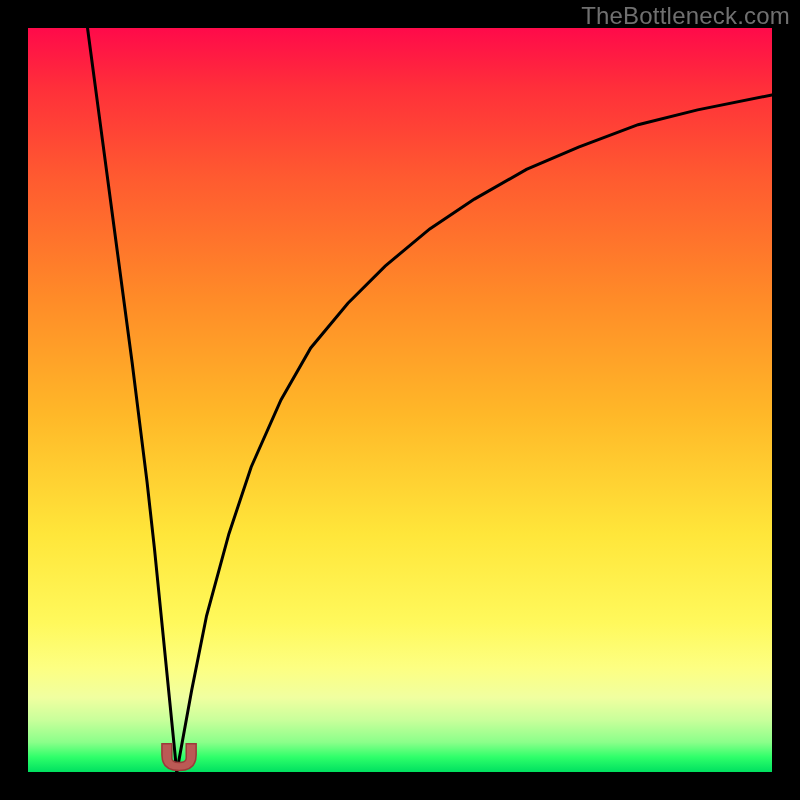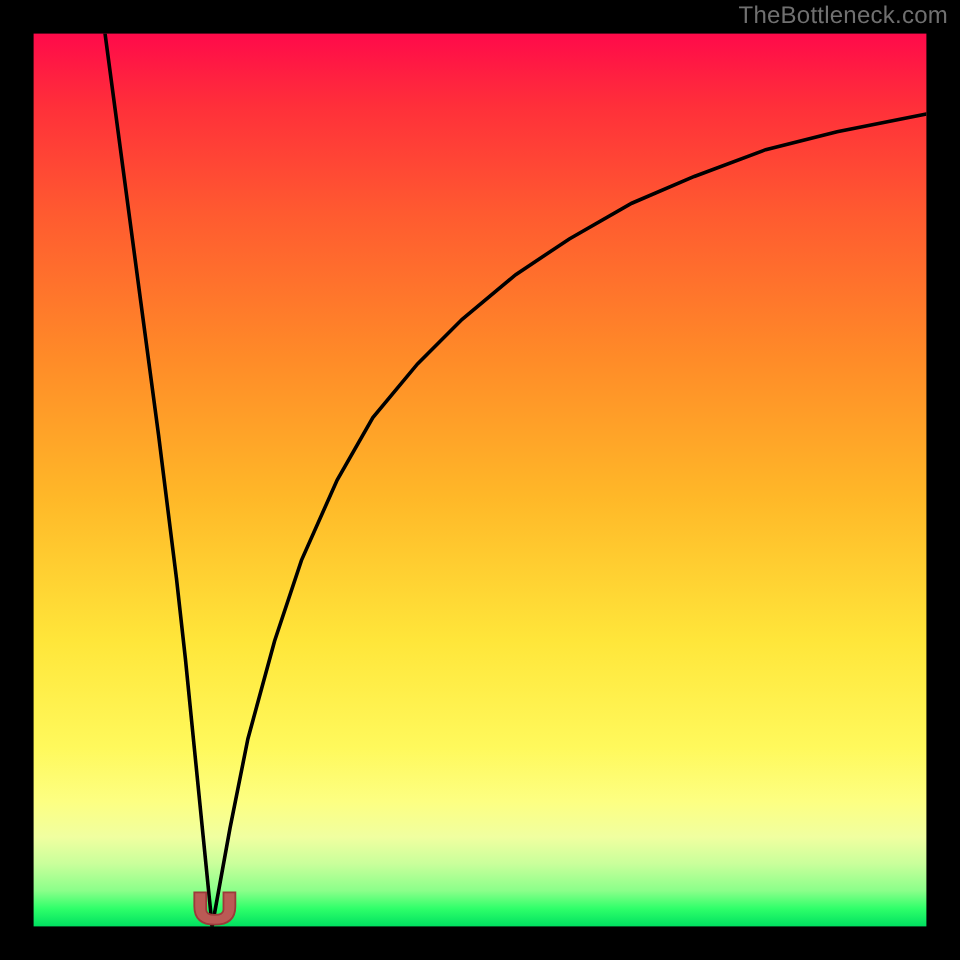--- a/index.html
+++ b/index.html
@@ -37,21 +37,21 @@
       #8bff8a 96%,
       #2fff6a 98%,
       #00e060 100%
     );
   }
   .watermark {
     position: absolute;
     top: 2px;
     right: 10px;
     color: #707070;
-    font-size: 20px;
+    font-size: 24px;
     letter-spacing: 0.2px;
     user-select: none;
   }
   svg.curves {
     position: absolute;
     inset: 0;
     width: 744px;
     height: 744px;
     display: block;
   }

